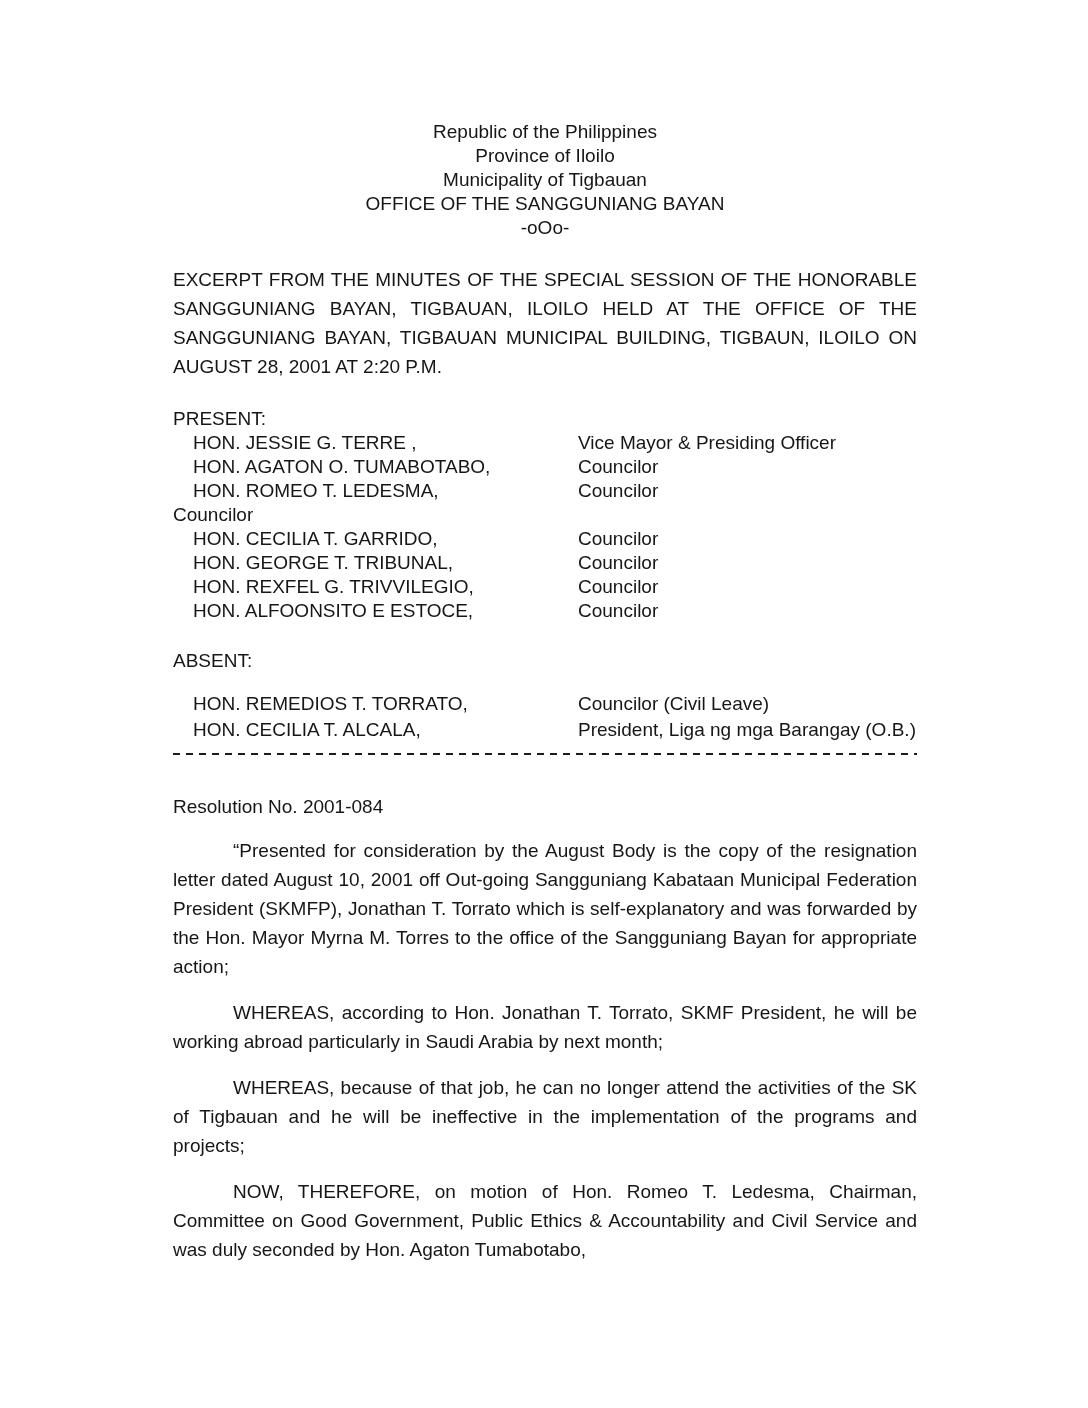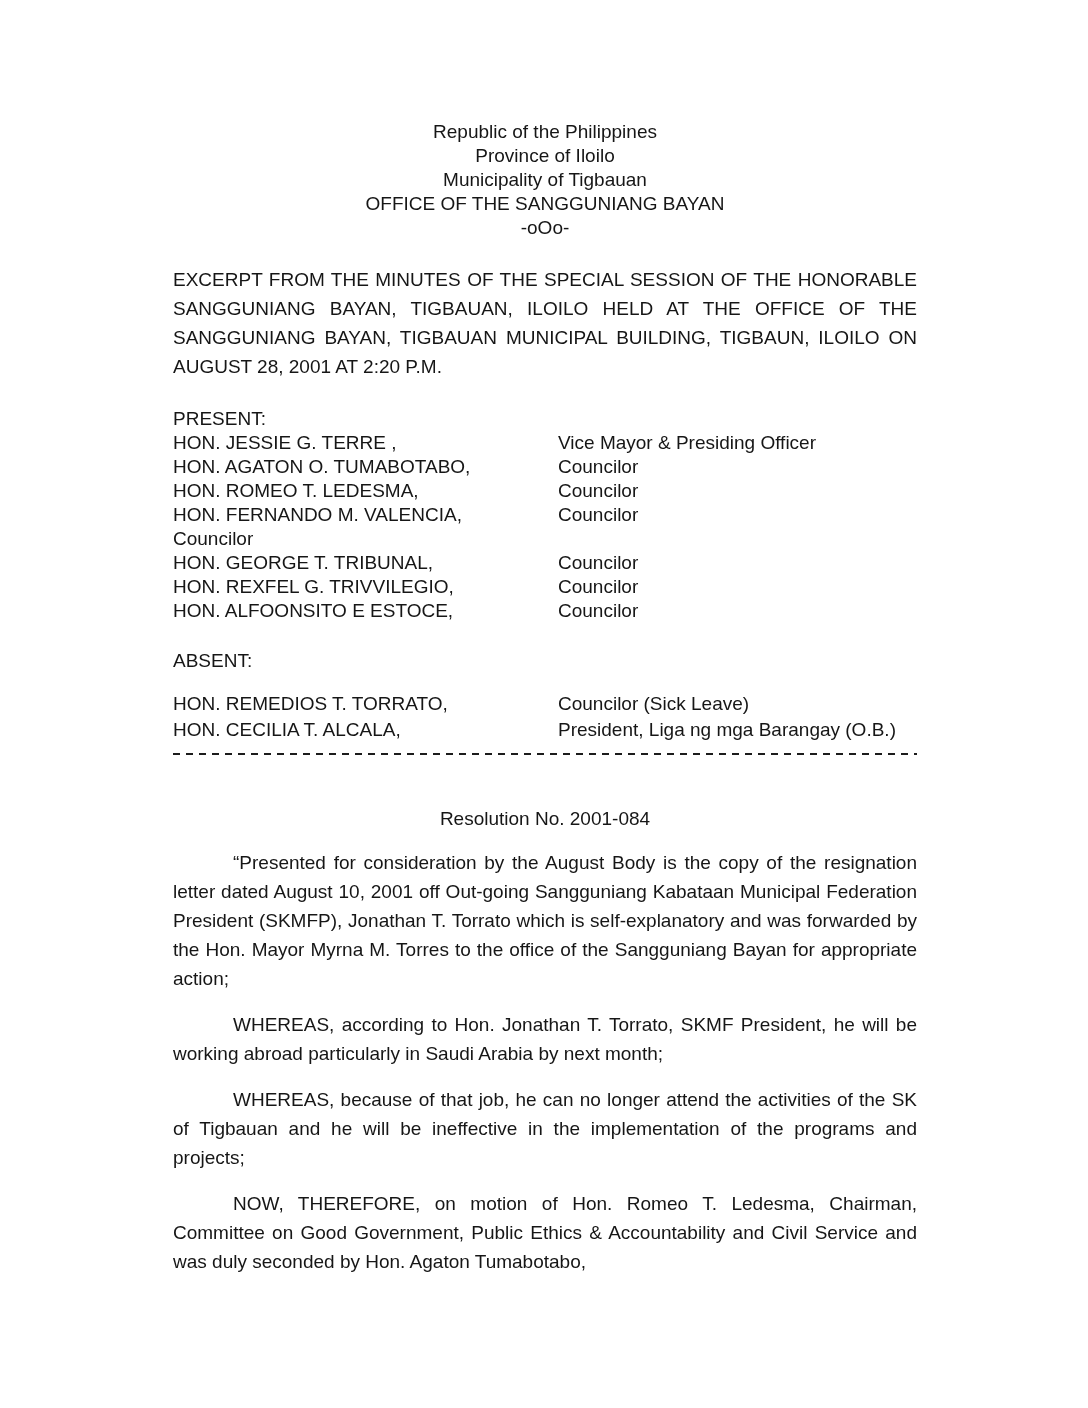--- a/index.html
+++ b/index.html
@@ -40,35 +40,36 @@
   .roster.absent-roster {
     margin-top: 18px;
     line-height: 26px;
   }
   .member-row {
     display: flex;
   }
   .member-name {
     width: 385px;
     flex: 0 0 385px;
+    margin-left: 20px;
   }
   .member-role {
     flex: 1;
   }
   .dashed-divider {
     margin-top: 9px;
     height: 3px;
     background: repeating-linear-gradient(to right, #1c1c1c 0px, #1c1c1c 7px, transparent 7px, transparent 13px);
     background-position: 0 1px;
     background-size: 100% 2px;
     background-repeat: no-repeat;
   }
   .resolution-number {
-    margin-top: 52px;
-    text-align: center;
+    margin-top: 40px;
+    text-align: left;
     line-height: 24px;
   }
   .resolution-title {
     margin: 21px 0 0 0;
     line-height: 29px;
     text-align: justify;
   }
   .body-paragraph {
     margin: 17px 0 0 0;
     line-height: 29px;
@@ -100,24 +101,24 @@
     </div>
     <div class="member-row">
       <span class="member-name">HON. AGATON O. TUMABOTABO,</span>
       <span class="member-role">Councilor</span>
     </div>
     <div class="member-row">
       <span class="member-name">HON. ROMEO T. LEDESMA,</span>
       <span class="member-role">Councilor</span>
     </div>
     <div class="member-row">
-      <span class="member-name">HON. FERNANDO M. VALENCIA,</span>
       <span class="member-role">Councilor</span>
     </div>
     <div class="member-row">
+      <span class="member-name">HON. CECILIA T. GARRIDO,</span>
       <span class="member-role">Councilor</span>
     </div>
     <div class="member-row">
       <span class="member-name">HON. GEORGE T. TRIBUNAL,</span>
       <span class="member-role">Councilor</span>
     </div>
     <div class="member-row">
       <span class="member-name">HON. REXFEL G. TRIVVILEGIO,</span>
       <span class="member-role">Councilor</span>
     </div>
@@ -125,21 +126,21 @@
       <span class="member-name">HON. ALFOONSITO E ESTOCE,</span>
       <span class="member-role">Councilor</span>
     </div>
   </div>
 
   <div class="section-label">ABSENT:</div>
 
   <div class="roster absent-roster">
     <div class="member-row">
       <span class="member-name">HON. REMEDIOS T. TORRATO,</span>
-      <span class="member-role">Councilor (Sick Leave)</span>
+      <span class="member-role">Councilor (Civil Leave)</span>
     </div>
     <div class="member-row">
       <span class="member-name">HON. CECILIA T. ALCALA,</span>
       <span class="member-role">President, Liga ng mga Barangay (O.B.)</span>
     </div>
   </div>
 
   <div class="dashed-divider"></div>
 
   <div class="resolution-number">Resolution No. 2001-084</div>

